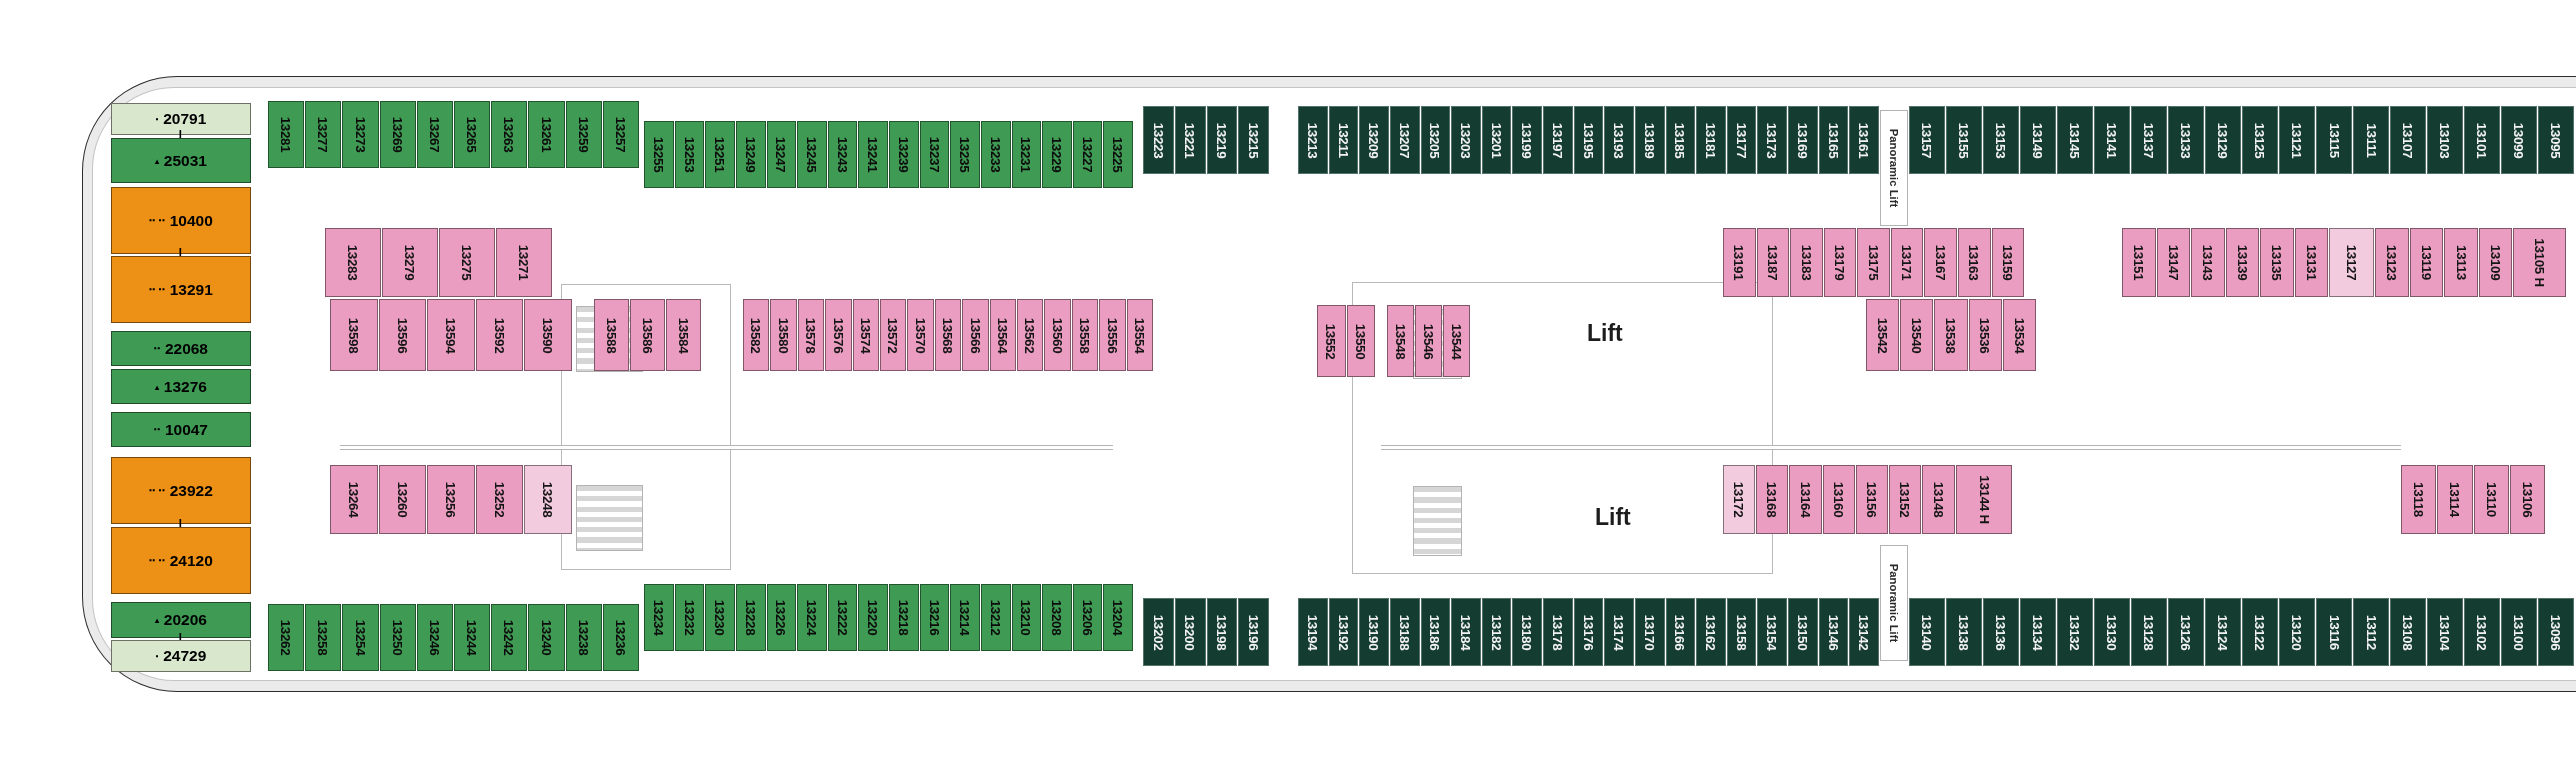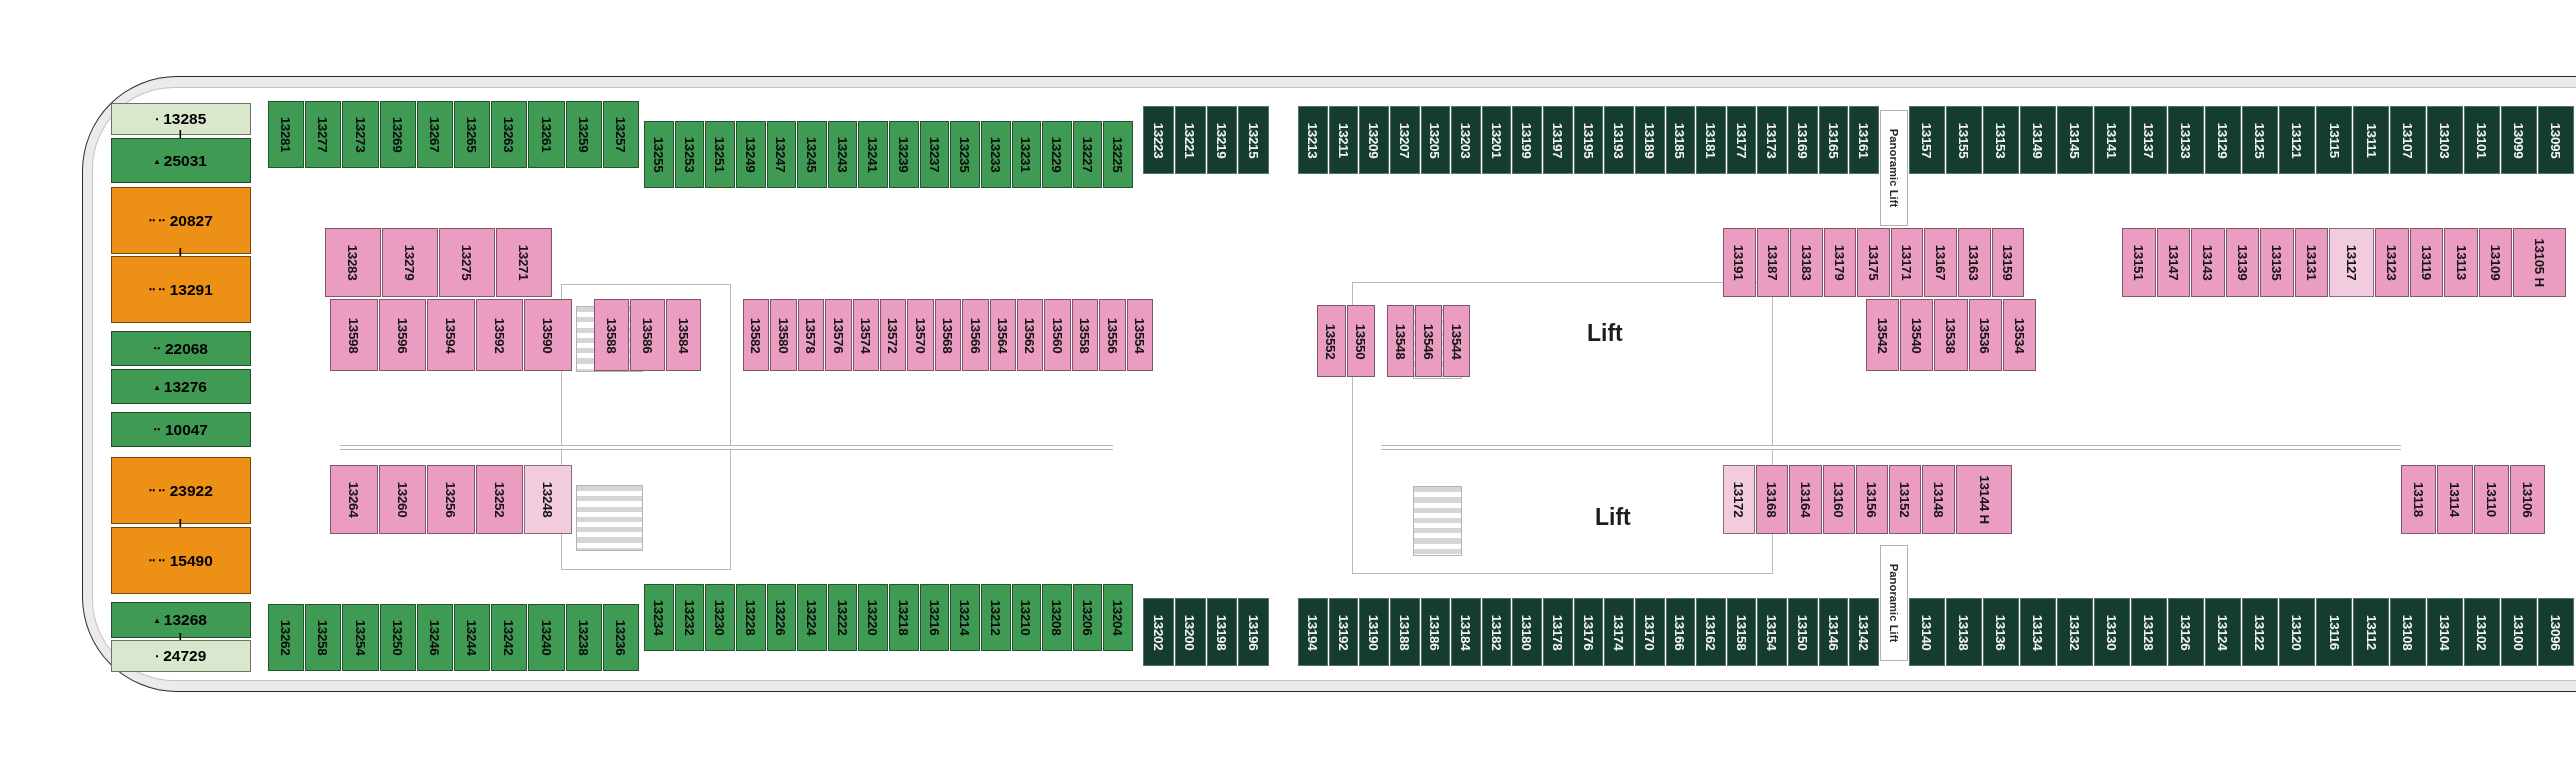--- a/index.html
+++ b/index.html
@@ -716,30 +716,30 @@
       </div>
       <div class="cabin dark" style="flex: 1 1 0%;">
         <span class="vtext">13100</span>
       </div>
       <div class="cabin dark" style="flex: 1 1 0%;">
         <span class="vtext">13096</span>
       </div>
     </div>
     <div class="stack-cabin palegreen" style="top: 103px; height: 32px;">
       <span class="stack-ic">▪</span>
-      <span>13285</span>
+      <span>20791</span>
     </div>
     <div class="conn" style="top: 132px;">I</div>
     <div class="stack-cabin green" style="top: 138px; height: 45px;">
       <span class="stack-ic">▴</span>
       <span>25031</span>
     </div>
     <div class="stack-cabin orange" style="top: 187px; height: 67px;">
       <span class="stack-ic">▪▪ ▪▪</span>
-      <span>20827</span>
+      <span>10400</span>
     </div>
     <div class="conn" style="top: 250px;">I</div>
     <div class="stack-cabin orange" style="top: 256px; height: 67px;">
       <span class="stack-ic">▪▪ ▪▪</span>
       <span>13291</span>
     </div>
     <div class="stack-cabin green" style="top: 331px; height: 35px;">
       <span class="stack-ic">▪▪</span>
       <span>22068</span>
     </div>
@@ -751,25 +751,25 @@
       <span class="stack-ic">▪▪</span>
       <span>10047</span>
     </div>
     <div class="stack-cabin orange" style="top: 457px; height: 67px;">
       <span class="stack-ic">▪▪ ▪▪</span>
       <span>23922</span>
     </div>
     <div class="conn" style="top: 521px;">I</div>
     <div class="stack-cabin orange" style="top: 527px; height: 67px;">
       <span class="stack-ic">▪▪ ▪▪</span>
-      <span>15490</span>
+      <span>24120</span>
     </div>
     <div class="stack-cabin green" style="top: 602px; height: 36px;">
       <span class="stack-ic">▴</span>
-      <span>13268</span>
+      <span>20206</span>
     </div>
     <div class="conn" style="top: 635px;">I</div>
     <div class="stack-cabin palegreen" style="top: 640px; height: 32px;">
       <span class="stack-ic">▪</span>
       <span>24729</span>
     </div>
     <div class="liftlabel" style="left: 1587px; top: 320px; font-size: 23px;">Lift</div>
     <div class="liftlabel" style="left: 1595px; top: 504px; font-size: 23px;">Lift</div>
     <div class="panobox" style="left: 1880px; top: 110px; width: 28px; height: 116px;">
       <span>Panoramic Lift</span>

